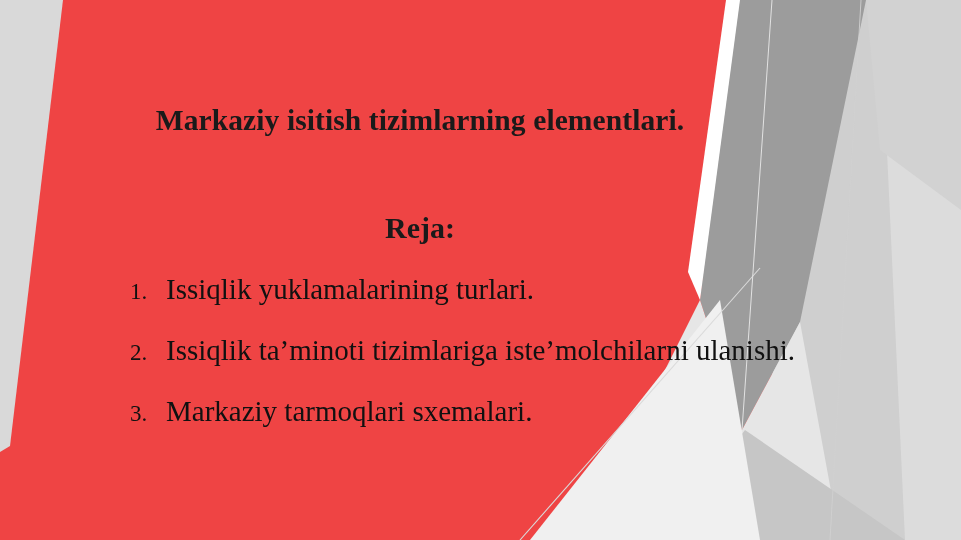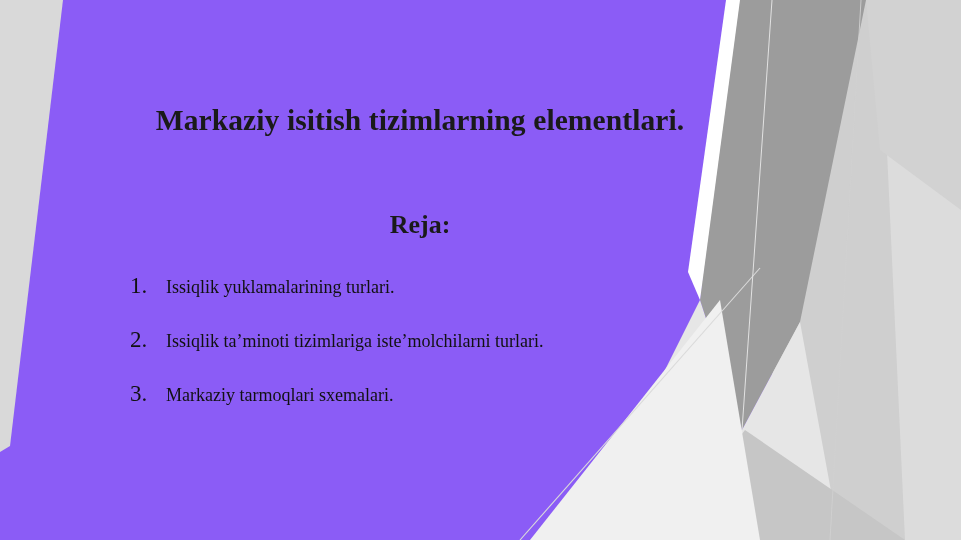--- a/index.html
+++ b/index.html
@@ -4,21 +4,21 @@
 <style>
   html, body {
     margin: 0;
     padding: 0;
     background: #ffffff;
   }
   #slide {
     position: relative;
     width: 961px;
     height: 540px;
-    background: #8b5cf6;
+    background: #ef4444;
     overflow: hidden;
     font-family: "Liberation Serif", "DejaVu Serif", serif;
   }
   #bg-art {
     position: absolute;
     inset: 0;
     width: 961px;
     height: 540px;
     z-index: 0;
     pointer-events: none;
@@ -42,21 +42,21 @@
     line-height: 1.42;
     letter-spacing: 0.1px;
     white-space: nowrap;
   }
   .subtitle {
     position: absolute;
     left: 60px;
     top: 208px;
     width: 720px;
     text-align: center;
-    font-size: 26px;
+    font-size: 30px;
     font-weight: bold;
     color: #1a1a1a;
     line-height: 1.3;
   }
   .agenda {
     position: absolute;
     left: 130px;
     top: 272px;
     width: 760px;
   }
@@ -69,21 +69,21 @@
     line-height: 1.18;
   }
   .agenda-num {
     width: 36px;
     flex: 0 0 36px;
     font-size: 23px;
     color: #111111;
   }
   .agenda-text {
     flex: 1 1 auto;
-    font-size: 18px;
+    font-size: 29px;
     color: #111111;
     white-space: nowrap;
   }
 </style>
 </head>
 <body>
 
 <div id="slide">
 
   <svg id="bg-art" viewBox="0 0 961 540" preserveAspectRatio="none">
@@ -123,21 +123,21 @@
 
     <div class="agenda">
 
       <div class="agenda-item">
         <span class="agenda-num">1.</span>
         <span class="agenda-text">Issiqlik yuklamalarining turlari.</span>
       </div>
 
       <div class="agenda-item">
         <span class="agenda-num">2.</span>
-        <span class="agenda-text">Issiqlik ta’minoti tizimlariga iste’molchilarni turlari.</span>
+        <span class="agenda-text">Issiqlik ta’minoti tizimlariga iste’molchilarni ulanishi.</span>
       </div>
 
       <div class="agenda-item">
         <span class="agenda-num">3.</span>
         <span class="agenda-text">Markaziy tarmoqlari sxemalari.</span>
       </div>
 
     </div>
   </div>
 </div>

